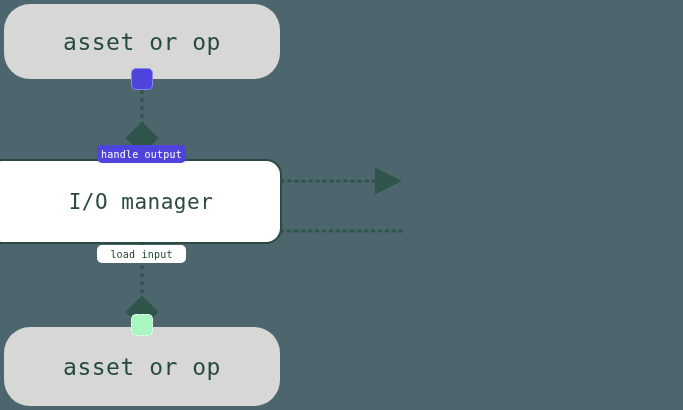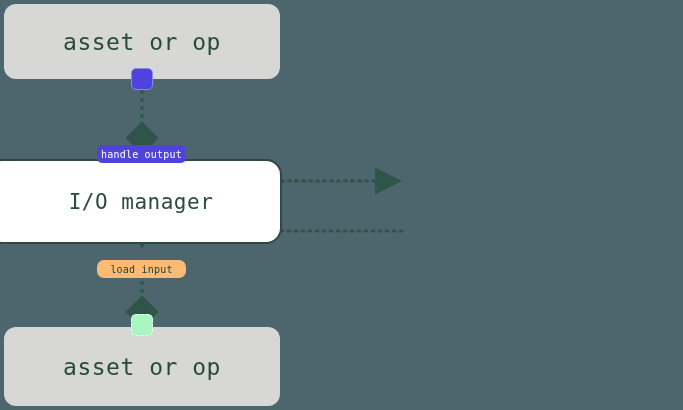--- a/index.html
+++ b/index.html
@@ -17,21 +17,21 @@
     position: relative;
     width: 683px;
     height: 410px;
   }
   .node {
     position: absolute;
     box-sizing: border-box;
     display: flex;
     align-items: center;
     justify-content: center;
-    border-radius: 12px;
+    border-radius: 26px;
   }
   .node-label {
     font-family: "DejaVu Sans Mono", "Liberation Mono", monospace;
     letter-spacing: 0.5px;
     white-space: nowrap;
   }
   
   #node-asset-top {
     left: 4px;
     top: 4px;
@@ -119,26 +119,25 @@
   #edge-label-handle-output {
     left: 97px;
     top: 145px;
     width: 89px;
     height: 18px;
     background: #4f43dd;
     color: #ffffff;
   }
   #edge-label-load-input {
     left: 97px;
-    top: 260px;
+    top: 245px;
     width: 89px;
     height: 18px;
-    background: #fdba74;
+    background: #ffffff;
     color: #1f4437;
-    border-radius: 7px;
   }
   svg#edges {
     position: absolute;
     left: 0;
     top: 0;
     width: 683px;
     height: 410px;
     pointer-events: none;
   }
 </style>

